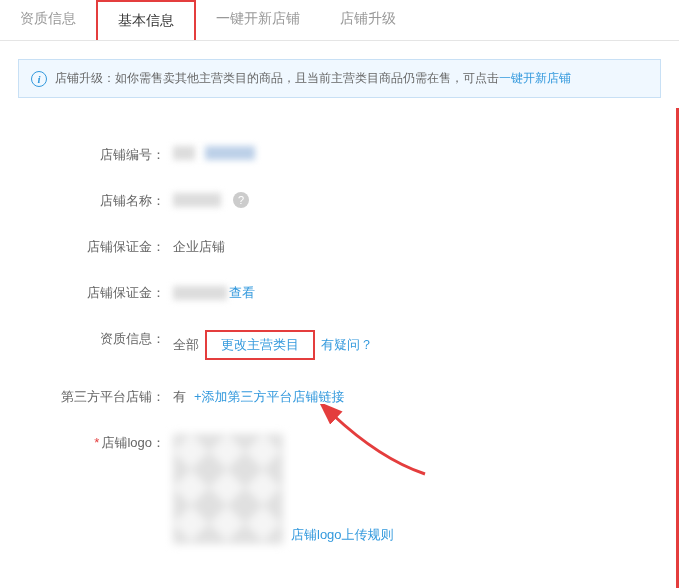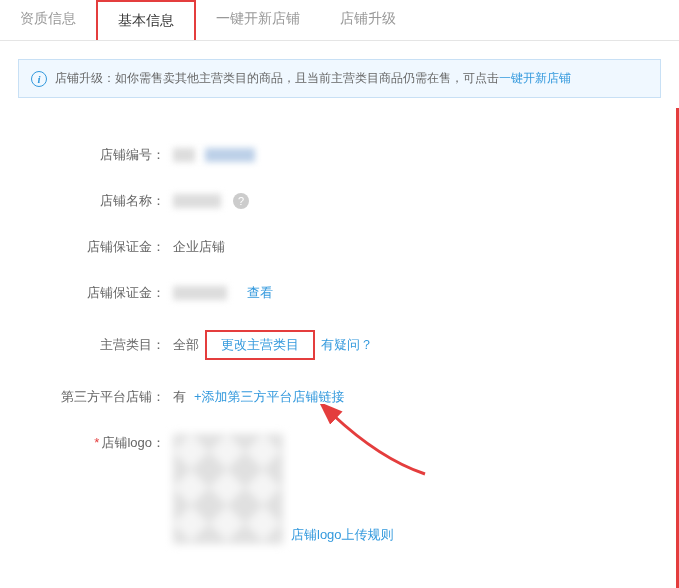--- a/index.html
+++ b/index.html
@@ -54,21 +54,21 @@
       flex-shrink: 0;
       font-family: Georgia, serif;
     }
     .tip-link { color: #3399dd; cursor: pointer; text-align: center; }
     .content {
       padding: 10px 18px 20px 18px;
       border-right: 3px solid #e43d3d;
     }
     .row {
       display: flex;
-      align-items: center;
+      align-items: flex-start;
       margin: 28px 0;
       font-size: 13px;
     }
     .label {
       width: 155px;
       text-align: right;
       color: #666;
       padding-right: 8px;
     }
     .req { color: #e43d3d; margin-right: 2px; }
@@ -152,26 +152,26 @@
 
   <div class="row">
     <div class="label">店铺保证金：</div>
     <div class="value">企业店铺</div>
   </div>
 
   <div class="row">
     <div class="label">店铺保证金：</div>
     <div class="value">
       <span class="blur-block bb-d"></span>
-      <span class="link" style="margin-left:20px;">查看</span>
-    </div>
-  </div>
-
-  <div class="row">
-    <div class="label">主营类目：</div>
+      <span class="link" style="margin-left:2px;">查看</span>
+    </div>
+  </div>
+
+  <div class="row">
+    <div class="label">资质信息：</div>
     <div class="value">
       <span>全部</span>
       <span class="link boxed-link">更改主营类目</span>
       <span class="link">有疑问？</span>
     </div>
   </div>
 
   <div class="row">
     <div class="label">第三方平台店铺：</div>
     <div class="value">

